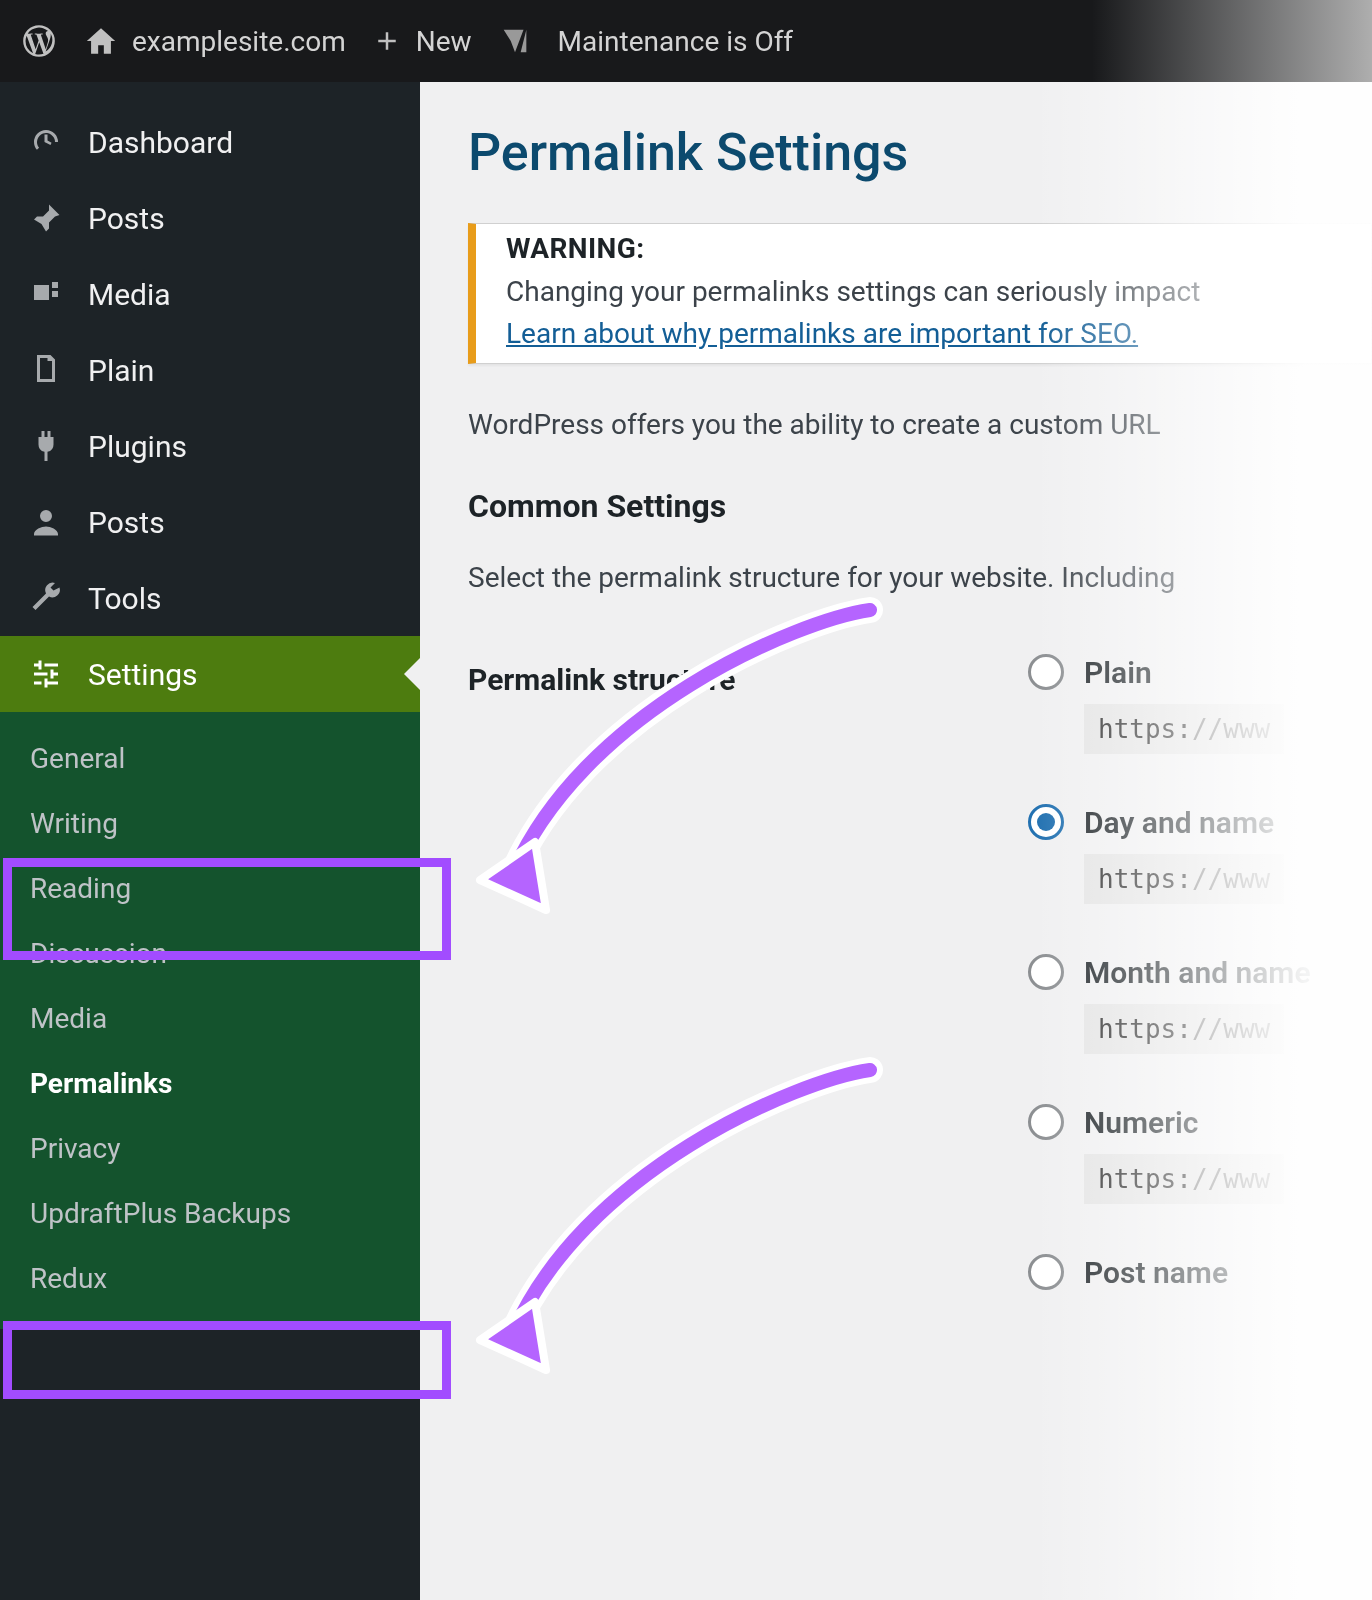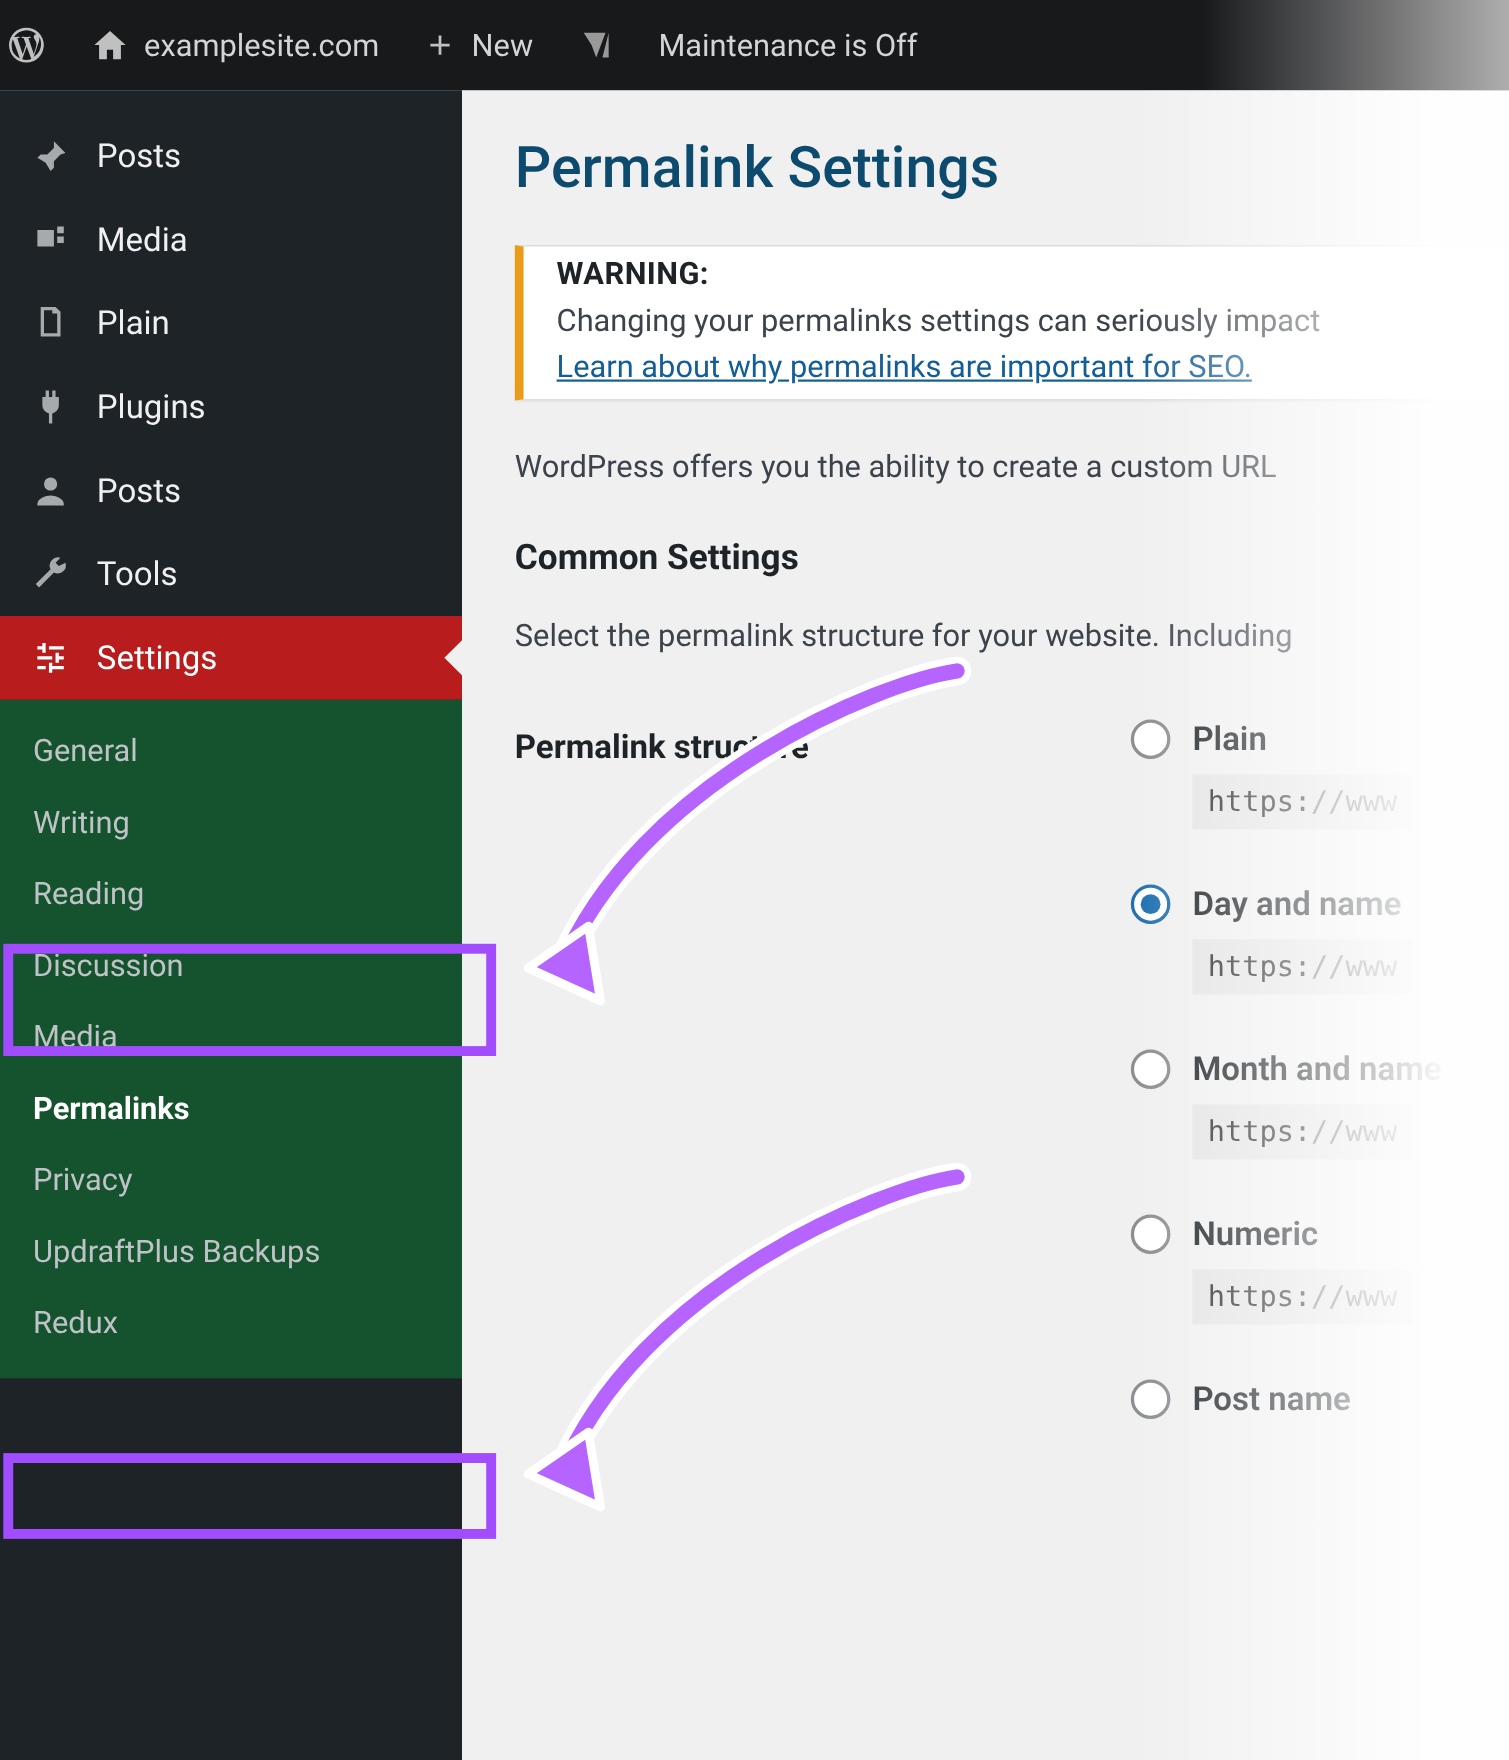--- a/index.html
+++ b/index.html
@@ -10,24 +10,24 @@
     height: 1600px;
     overflow: hidden;
     position: relative;
   }
   
   .topbar {
     background: #18191b;
     height: 82px;
     display: flex;
     align-items: center;
-    padding: 0 5px;
+    padding: 0 20px;
     color: #d4d4d4;
     font-size: 28px;
-    gap: 40px;
+    gap: 26px;
   }
   .topbar .tbitem { display:flex; align-items:center; gap:14px; }
   .topbar svg { fill:#c0c0c0; }
   
   .wrap { display:flex; height: calc(1600px - 82px); }
   .sidebar {
     width: 420px;
     background: #1d2327;
     color:#fff;
     padding-top: 22px;
@@ -36,21 +36,21 @@
     display:flex; align-items:center;
     gap:22px;
     padding: 20px 26px;
     color:#f0f0f1;
     font-size: 30px;
     font-weight: 400;
     cursor:pointer;
     position:relative;
   }
   .menu-item.active {
-    background:#b91c1c;
+    background:#4d7c0f;
     color:#fff;
     font-weight:400;
   }
   .menu-item.active::after{
     content:"";
     position:absolute;
     right:-2px; top:50%;
     transform:translateY(-50%);
     border-top:18px solid transparent;
     border-bottom:18px solid transparent;
@@ -160,20 +160,28 @@
     <span>Maintenance is Off</span>
   </div>
 </div>
 
 <div class="wrap">
 
   <div class="sidebar">
     <div class="menu-item">
       <span class="icon">
           <svg width="36" height="36" viewBox="0 0 24 24">
+            <path d="M12 4a8 8 0 0 0-8 8c0 2 .73 3.83 1.94 5.24l1.42-1.42A6 6 0 1 1 18 12h2a8 8 0 0 0-8-8zm-1 3v5l4 2 .72-1.45L13 11V7z"></path>
+          </svg>
+        </span>
+      <span>Dashboard</span>
+    </div>
+    <div class="menu-item">
+      <span class="icon">
+          <svg width="36" height="36" viewBox="0 0 24 24">
             <path d="M14 3l7 7-3 1-4 4v4l-2 2-3-5-5-3 2-2h4l4-4z"></path>
           </svg>
         </span>
       <span>Posts</span>
     </div>
     <div class="menu-item">
       <span class="icon">
           <svg width="36" height="36" viewBox="0 0 24 24">
             <path d="M4 6h10v10H4zM16 4h4v4h-4zM16 10h4v4h-4z"></path>
           </svg>

